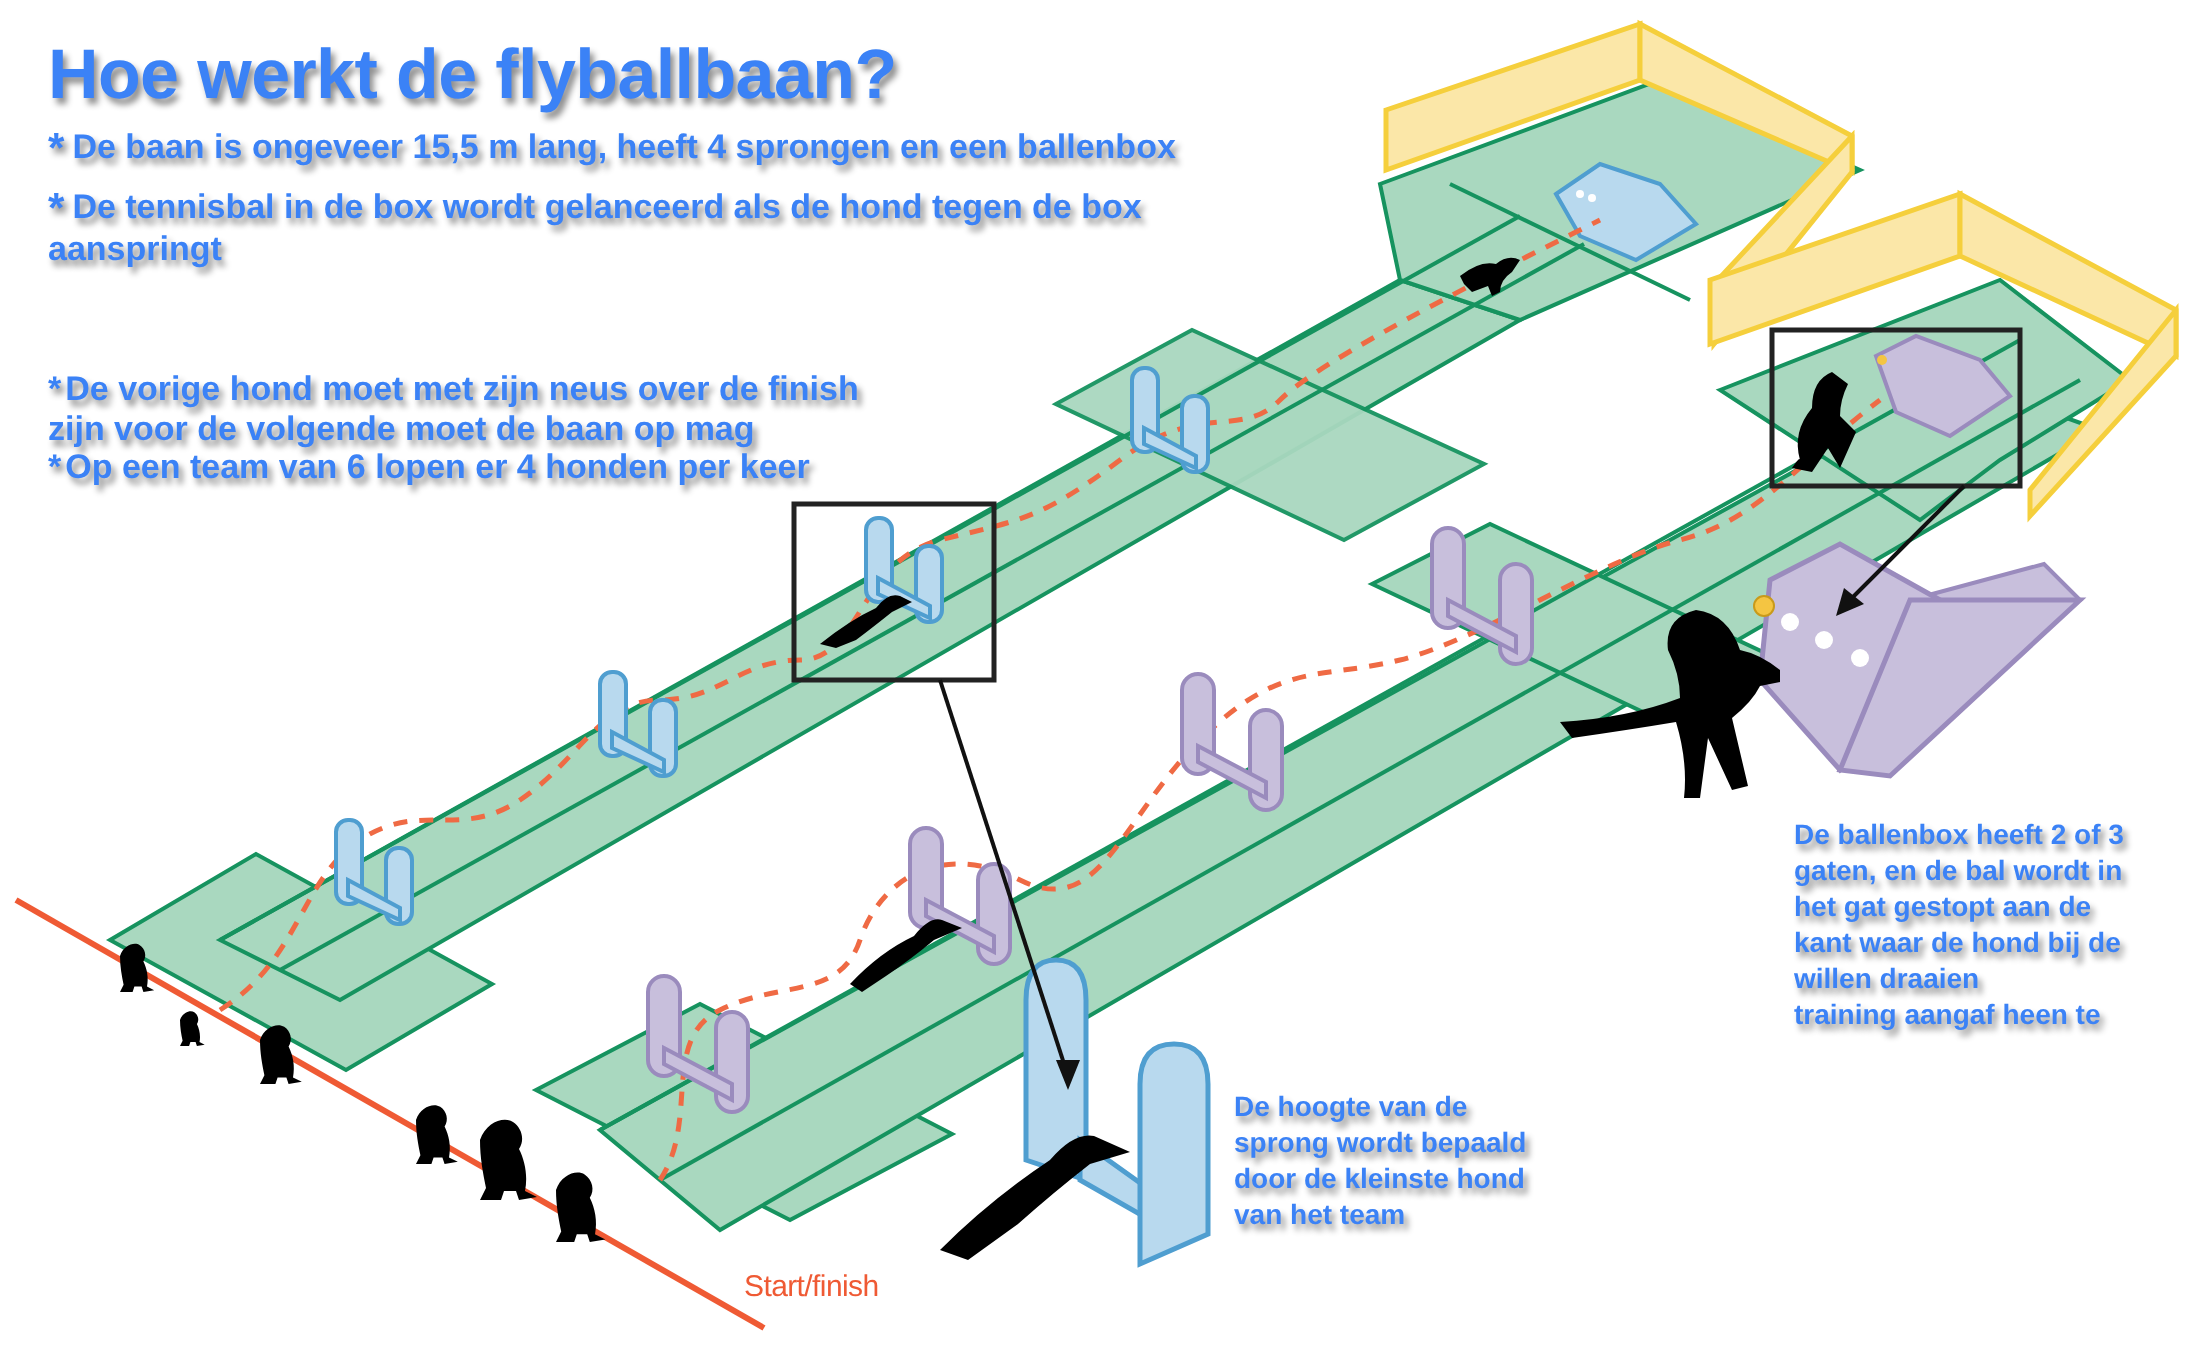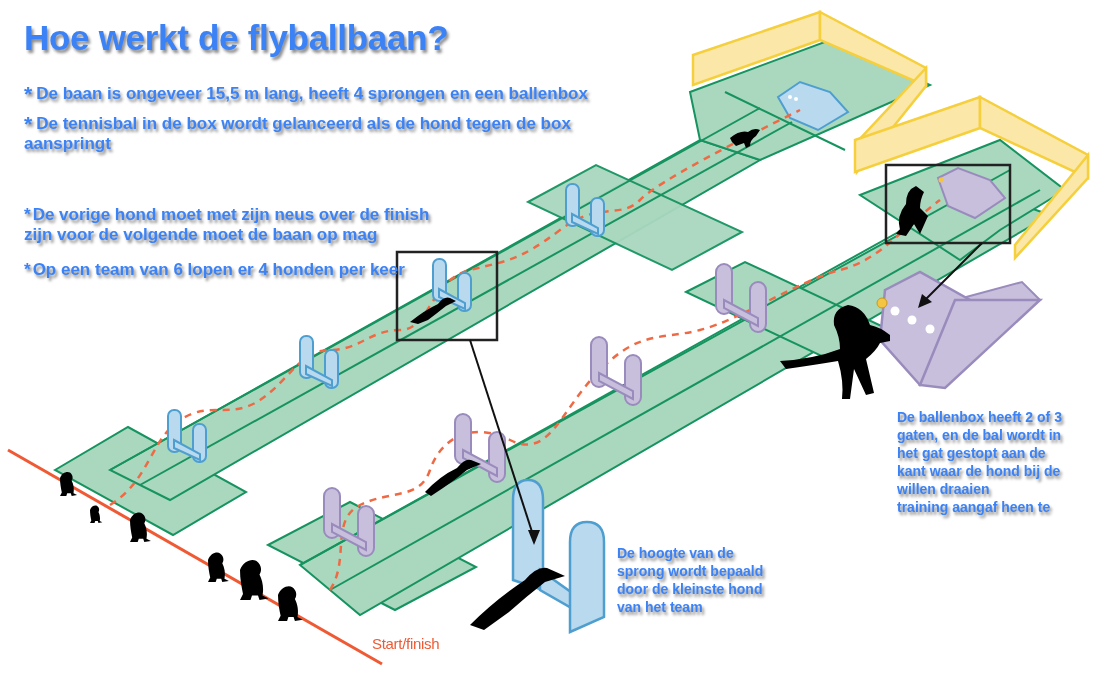--- a/index.html
+++ b/index.html
@@ -1,20 +1,20 @@
 <!DOCTYPE html>
 <html><head>
 <meta charset="utf-8">
 <style>
   html, body { margin:0; padding:0; background:#ffffff; }
   #stage { position:relative; width:1100px; height:674px; overflow:hidden; background:#ffffff; font-family:"Liberation Sans", sans-serif; }
   svg.diagram { position:absolute; left:0; top:0; width:1100px; height:674px; }
   .shadow-text { color:#3b82f6; font-weight:bold; text-shadow: 2px 3px 3px rgba(0,0,0,0.45); }
   #title { position:absolute; left:24px; top:18px; font-size:35px; line-height:40px; letter-spacing:-0.3px; white-space:nowrap; }
-  .bullet { position:absolute; left:24px; font-size:17px; line-height:20px; white-space:nowrap;margin-top:20px; }
+  .bullet { position:absolute; left:24px; font-size:17px; line-height:20px; white-space:nowrap; }
   .bullet .star { font-size:21px; vertical-align:-2px; margin-right:4px; }
   .bullet .star.small { font-size:17px; vertical-align:0; margin-right:2px; }
   .note { position:absolute; font-size:14px; line-height:18px; }
   #start-label { position:absolute; left:372px; top:635px; color:#ef5a34; font-size:15px; font-family:"Liberation Sans", sans-serif; letter-spacing:-0.3px;text-align:right; }
 </style>
 </head>
 <body>
 
 <div id="stage">
 
@@ -161,21 +161,21 @@
     <span class="star">*</span><span>De baan is ongeveer 15,5 m lang, heeft 4 sprongen en een ballenbox</span>
   </div>
   <div class="bullet shadow-text" style="top:94px;">
     <span class="star">*</span><span>De tennisbal in de box wordt gelanceerd als de hond tegen de box</span><br>
     <span>aanspringt</span>
   </div>
   <div class="bullet shadow-text" style="top:185px;">
     <span class="star small">*</span><span>De vorige hond moet met zijn neus over de finish</span><br>
     <span>zijn voor de volgende moet de baan op mag</span>
   </div>
-  <div class="bullet shadow-text" style="top:240px;">
+  <div class="bullet shadow-text" style="top:224px;">
     <span class="star small">*</span><span>Op een team van 6 lopen er 4 honden per keer</span>
   </div>
 
   <div class="note shadow-text" style="left:897px; top:408px;">
     <div>De ballenbox heeft 2 of 3</div>
     <div>gaten, en de bal wordt in</div>
     <div>het gat gestopt aan de</div>
     <div>kant waar de hond bij de</div>
     <div>willen draaien</div>
     <div>training aangaf heen te</div>

